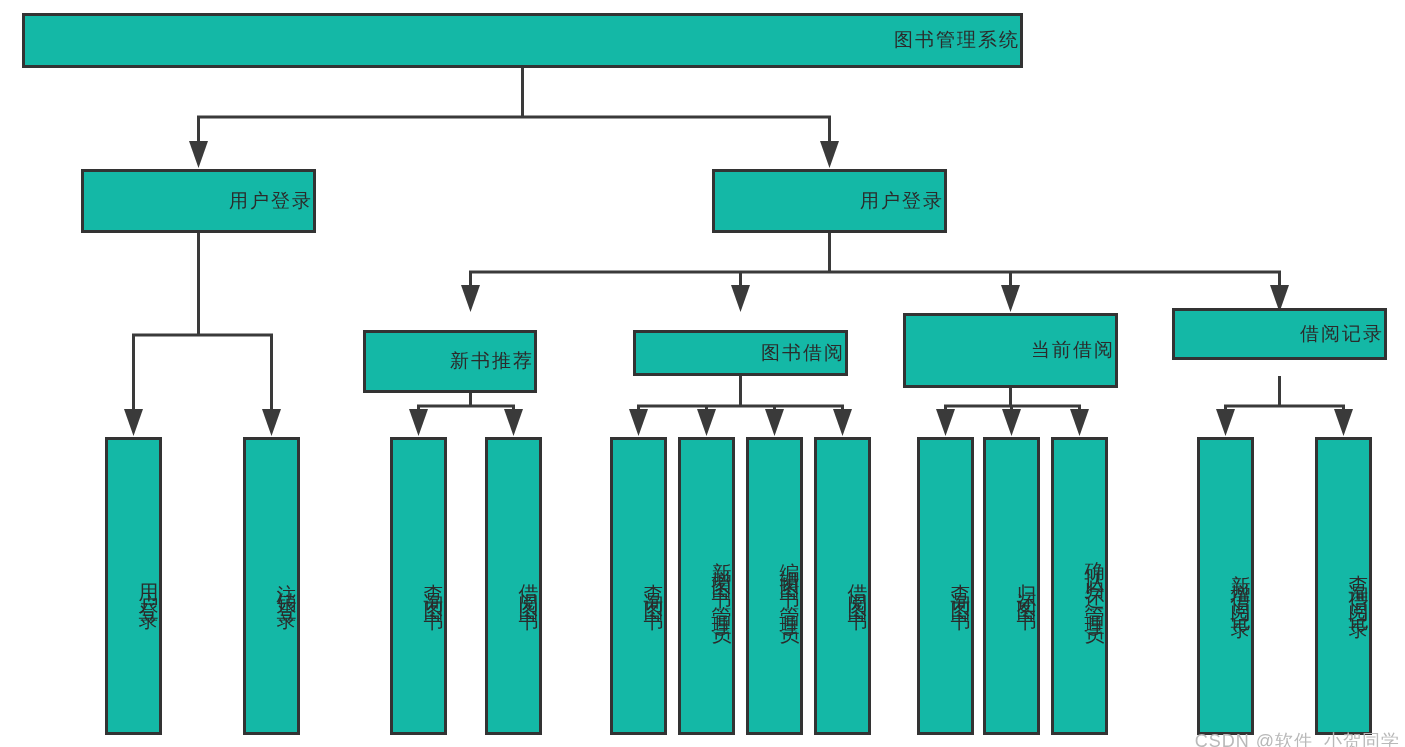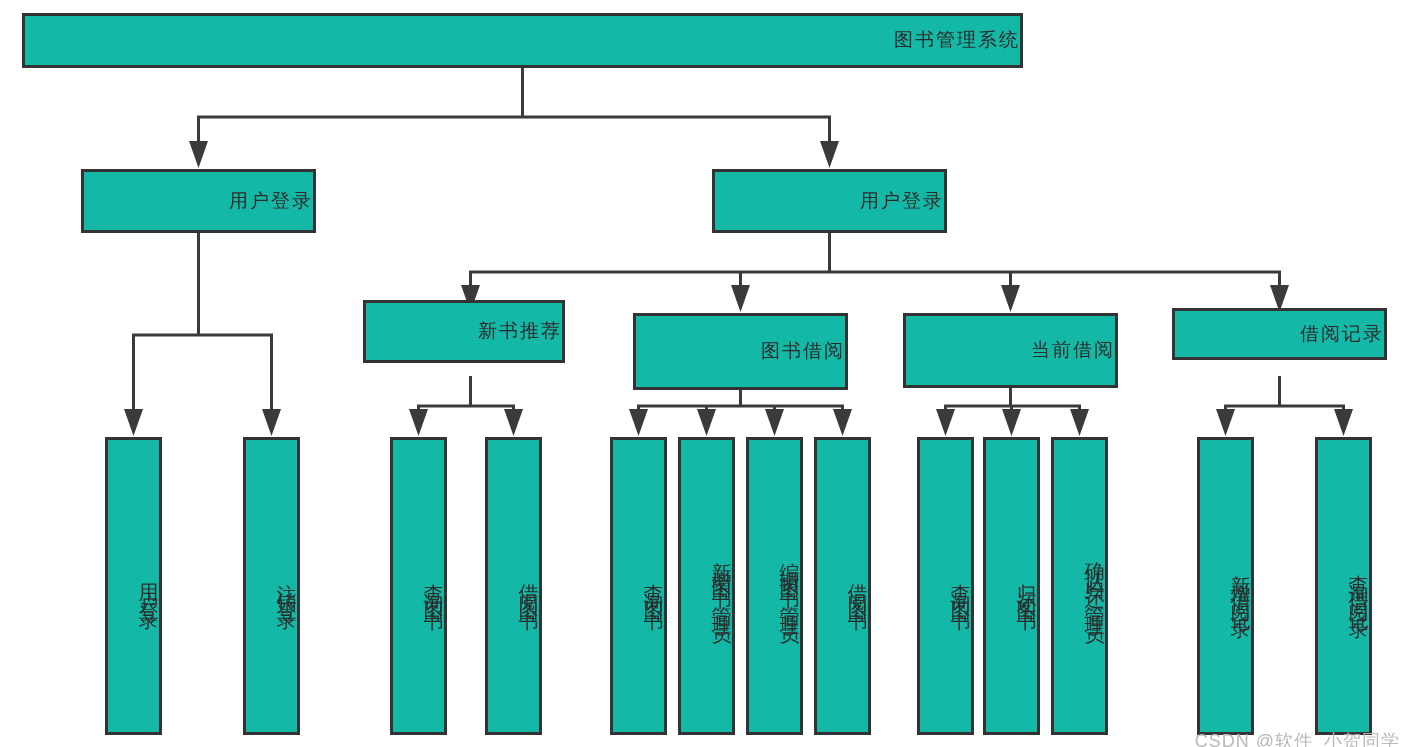--- a/index.html
+++ b/index.html
@@ -101,24 +101,24 @@
     <span class="label">图书管理系统</span>
   </div>
 
   <div class="box" style="left:81px;top:169px;width:235px;height:64px">
     <span class="label">用户登录</span>
   </div>
   <div class="box" style="left:712px;top:169px;width:235px;height:64px">
     <span class="label">用户登录</span>
   </div>
 
-  <div class="box" style="left:363px;top:300px;width:202px;height:63px">
+  <div class="box" style="left:363px;top:330px;width:174px;height:63px">
     <span class="label">新书推荐</span>
   </div>
-  <div class="box" style="left:633px;top:313px;width:215px;height:77px">
+  <div class="box" style="left:633px;top:330px;width:215px;height:46px">
     <span class="label">图书借阅</span>
   </div>
   <div class="box" style="left:903px;top:313px;width:215px;height:75px">
     <span class="label">当前借阅</span>
   </div>
   <div class="box" style="left:1172px;top:308px;width:215px;height:52px">
     <span class="label">借阅记录</span>
   </div>
 
   <div class="box vert" style="left:105px;top:437px;width:57px;height:298px">

